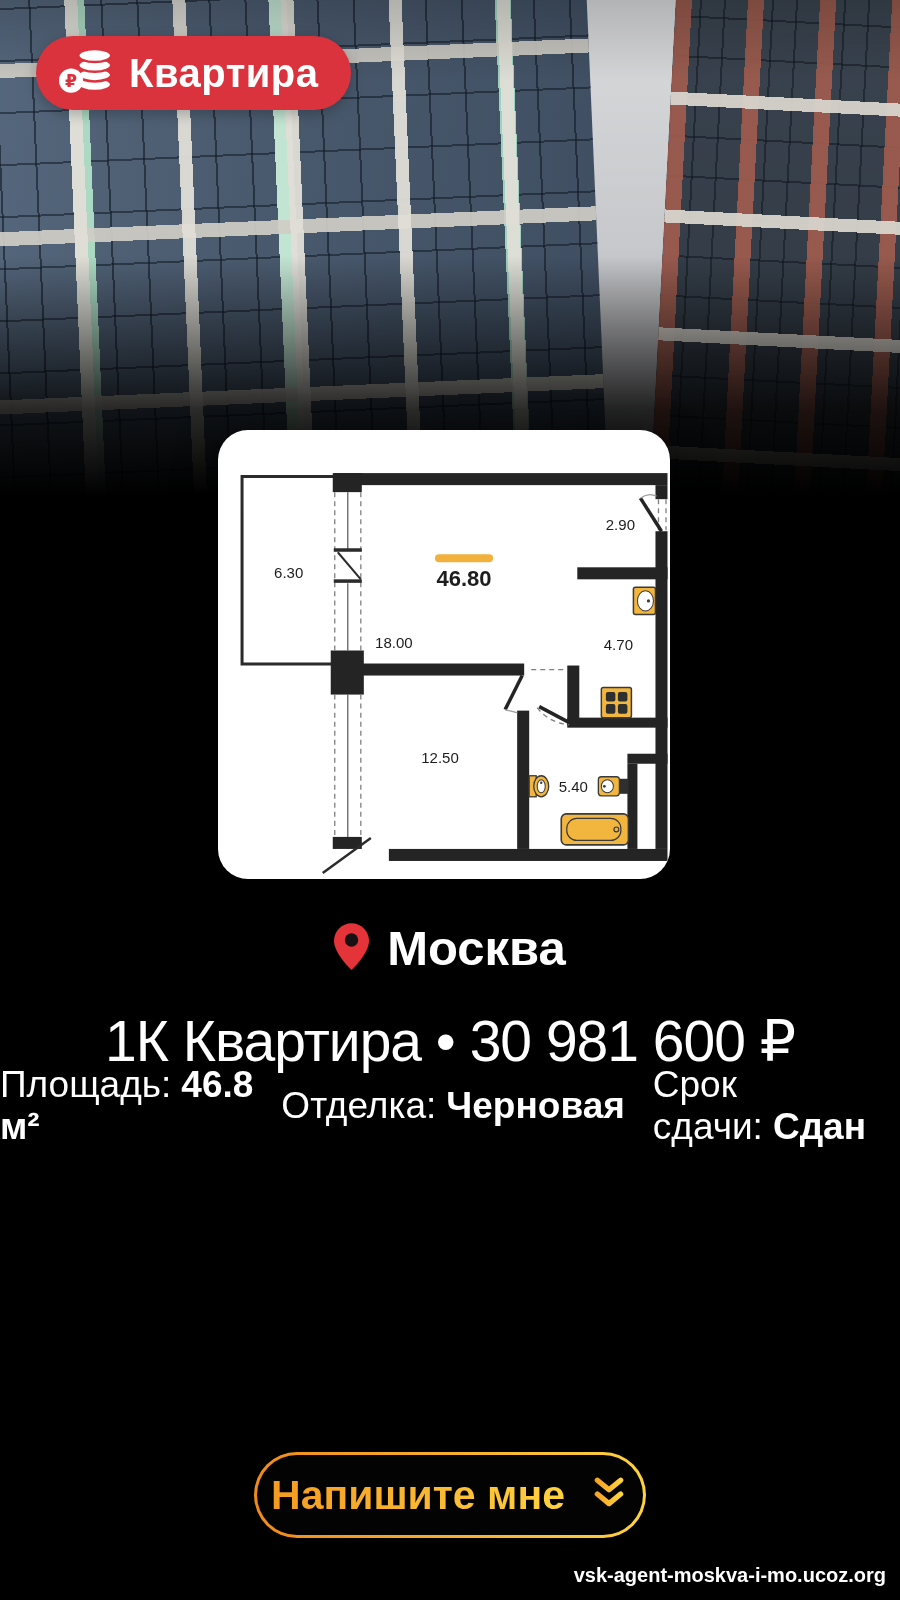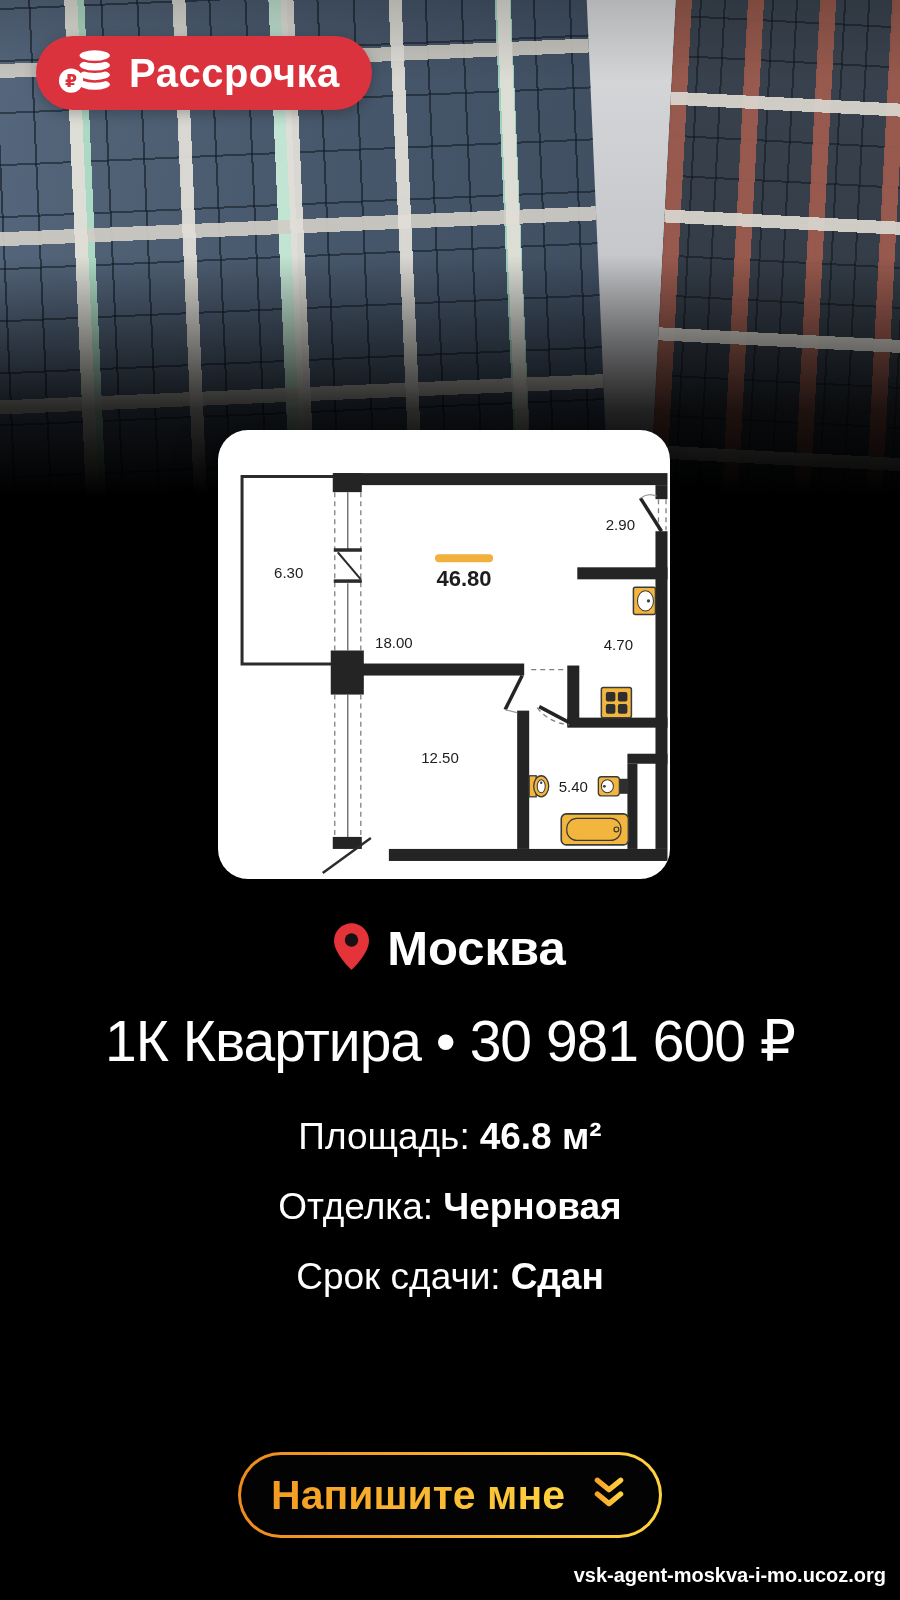--- a/index.html
+++ b/index.html
@@ -45,31 +45,31 @@
         border-radius:30px;box-shadow:0 12px 40px rgba(0,0,0,.55);overflow:hidden;}
   .card svg{display:block;}
   .plan-label{font-family:"Liberation Sans","DejaVu Sans",sans-serif;fill:#1d1d1d;}
 
   
   .location{position:absolute;left:0;top:920px;width:900px;display:flex;align-items:center;
             justify-content:center;gap:18px;}
   .location-city{color:#fff;font-size:49px;font-weight:700;}
   .title{position:absolute;left:0;top:1008px;width:900px;text-align:center;color:#fff;
          font-size:57px;font-weight:400;letter-spacing:-1px;}
-  .specs{position:absolute;left:0;top:1116px;width:900px;display:flex;flex-direction:column;
+  .specs{position:absolute;left:0;top:1064px;width:900px;display:flex;flex-direction:row;
          gap:28px;align-items:center;}
   .spec-row{color:#fff;font-size:37px;font-weight:400;}
   .spec-row b{font-weight:700;margin-left:10px;}
 
   
   .cta{position:absolute;left:50%;top:1452px;transform:translateX(-50%);
        background:linear-gradient(90deg,#ef8a1d,#ffd23f);padding:3px;border-radius:44px;
        cursor:pointer;}
   .cta-inner{display:flex;align-items:center;justify-content:center;gap:24px;
-       width:418px;height:80px;border-radius:41px;background:#030303;}
+       width:386px;height:80px;border-radius:41px;background:#030303;}
   .cta-label{font-size:41px;font-weight:600;color:#fdc22f;}
   @supports (-webkit-background-clip:text){
     .cta-label{background:linear-gradient(90deg,#f49b22,#ffd23f);
       -webkit-background-clip:text;-webkit-text-fill-color:transparent;}
   }
 
   
   .footer-url{position:absolute;right:14px;top:1564px;color:#fff;font-size:20px;
               font-weight:700;text-shadow:0 1px 2px rgba(0,0,0,.8);text-align:right;}
 </style>
@@ -92,21 +92,21 @@
         <g fill="#ffffff" stroke="#da333d" stroke-width="2.6">
           <ellipse cx="38" cy="40" rx="17" ry="6.8"></ellipse>
           <ellipse cx="38" cy="30" rx="17" ry="6.8"></ellipse>
           <ellipse cx="38" cy="20" rx="17" ry="6.8"></ellipse>
           <ellipse cx="38" cy="10" rx="17" ry="6.8"></ellipse>
         </g>
         <circle cx="13.5" cy="36" r="12.5" fill="#ffffff"></circle>
         <text x="13.5" y="43" text-anchor="middle" font-size="18" font-weight="700" font-family="Liberation Sans, DejaVu Sans, sans-serif" fill="#da333d">₽</text>
       </svg>
     </span>
-    <span class="badge-label">Рассрочка</span>
+    <span class="badge-label">Квартира</span>
   </div>
 
   <div class="card">
     <svg width="452" height="449" viewBox="0 0 450 448">
 
       <path d="M115 46.5 H23.5 V233.5 H115" fill="none" stroke="#2b2b2b" stroke-width="3"></path>
 
       <g fill="#242424">
         <rect x="115" y="43" width="333" height="12"></rect>
         <rect x="114" y="43" width="29" height="19"></rect>

